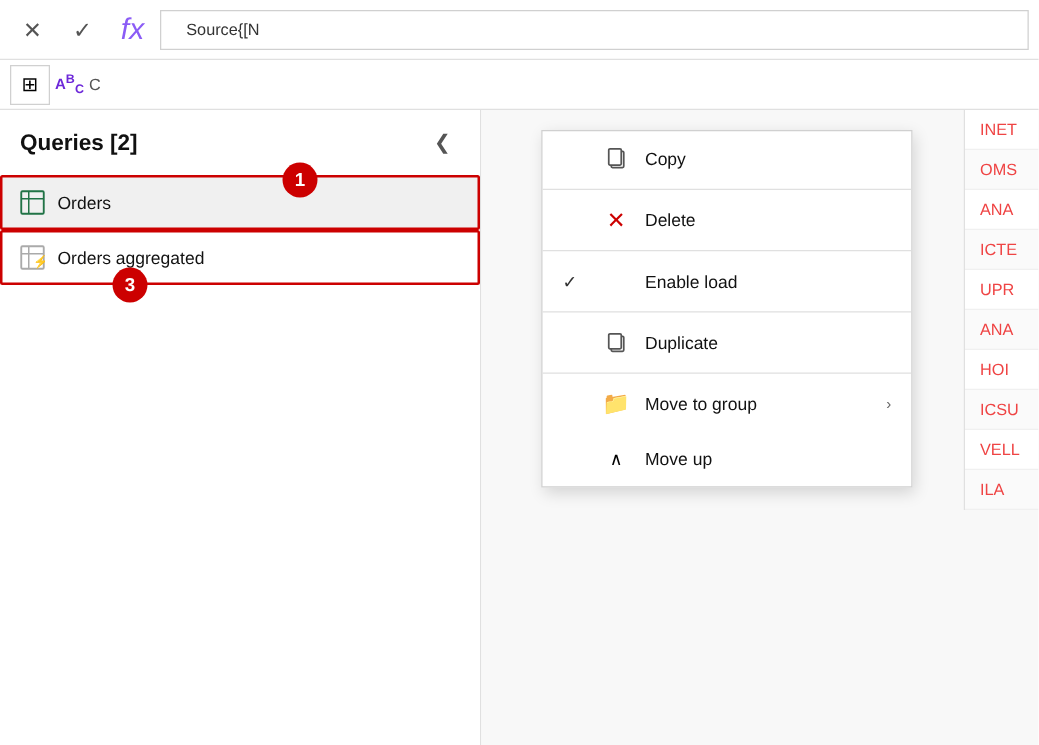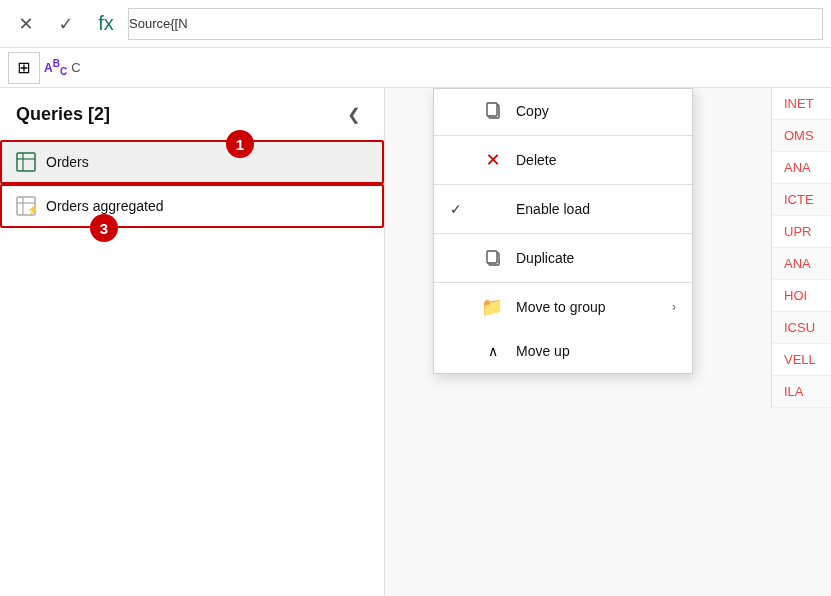--- a/index.html
+++ b/index.html
@@ -34,31 +34,32 @@
       background: transparent;
       font-size: 18px;
       color: #555;
     }
     .fx-btn {
       width: 36px;
       height: 36px;
       display: flex;
       align-items: center;
       justify-content: center;
-      font-size: 20px;
-      color: #0f766e;
+      font-style: italic;
+      font-size: 24px;
+      color: #8b5cf6;
       border: none;
       background: transparent;
       cursor: pointer;
     }
     .formula-bar {
       flex: 1;
       height: 32px;
       border: 1px solid #d0d0d0;
-      padding: 0 0;
+      padding: 0 20px;
       font-size: 13px;
       background: #fff;
       display: flex;
       align-items: center;
     }
     .formula-text {
       font-size: 13px;
       color: #333;
     }
 
@@ -200,23 +201,23 @@
     
     .context-menu-container {
       flex: 1;
       position: relative;
       background: #f8f8f8;
       overflow: hidden;
     }
 
     .context-menu {
       position: absolute;
-      top: 0;
+      top: 16px;
       left: 48px;
-      width: 260px;
+      width: 297px;
       background: #fff;
       border: 1px solid #d0d0d0;
       box-shadow: 2px 4px 12px rgba(0,0,0,0.15);
       z-index: 10;
       text-align: right;
     }
 
     .menu-item {
       display: flex;
       align-items: center;

